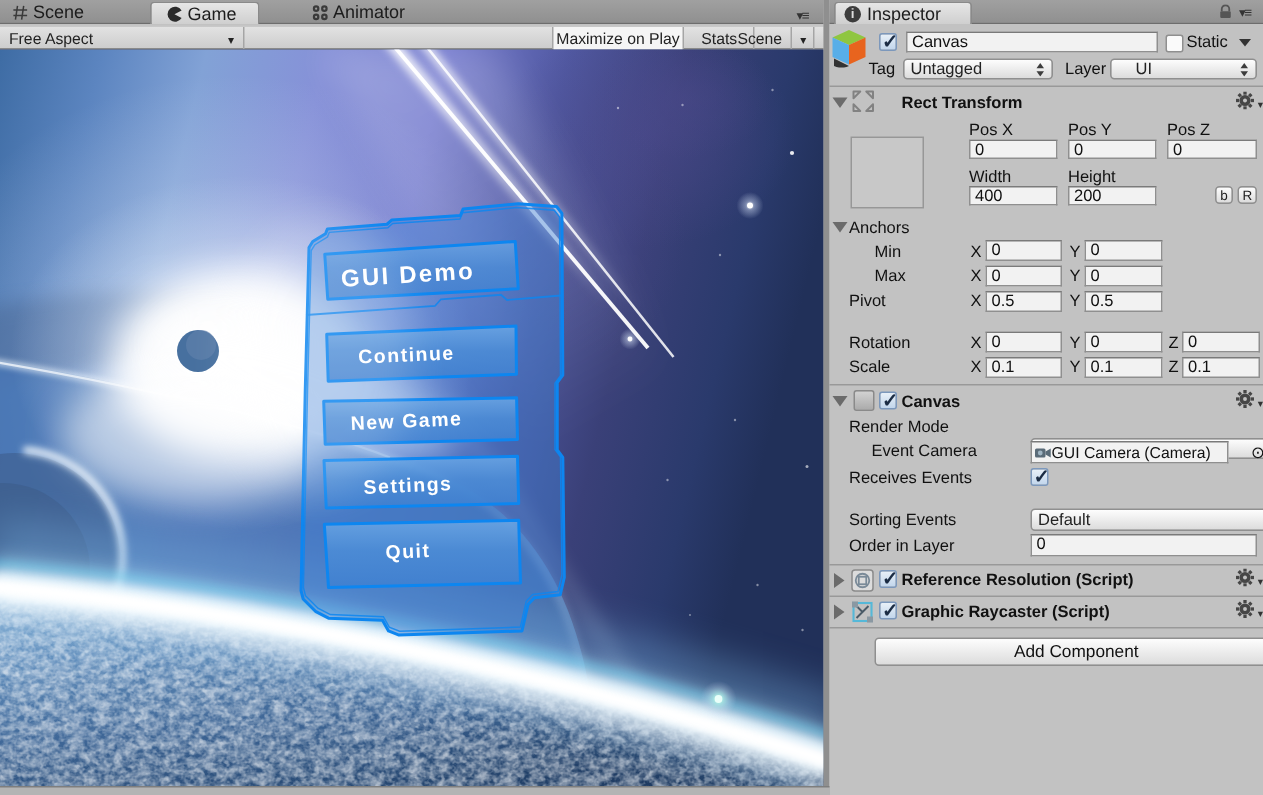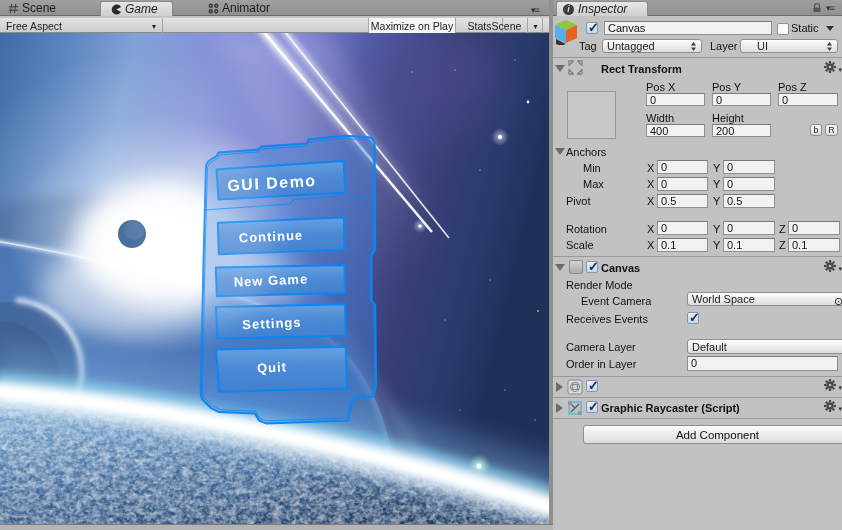--- a/index.html
+++ b/index.html
@@ -7,21 +7,21 @@
 body { font-family:"Liberation Sans", sans-serif; font-size:11px; color:#111; background:#c2c2c2; position:relative; }
 
 
 #gametabs { position:absolute; left:0; top:0; width:549px; height:16px;
   background:linear-gradient(#a0a0a0,#909090); border-bottom:1px solid #6d6d6d; }
 #insptabs { position:absolute; left:553px; top:0; width:289px; height:16px;
   background:linear-gradient(#a0a0a0,#909090); border-bottom:1px solid #6d6d6d; }
 .tab { position:absolute; top:0; height:16px; font-size:12px; color:#1c1c1c;
   display:flex; align-items:center; }
 .tab.active { background:linear-gradient(#e6e6e6,#cfcfcf); border-radius:3px 3px 0 0;
-  border:1px solid #8a8a8a; border-bottom:none; top:1px; height:15px;font-style:italic; }
+  border:1px solid #8a8a8a; border-bottom:none; top:1px; height:15px; }
 .ticon { margin-right:3px; display:inline-block; }
 #vdivider { position:absolute; left:549px; top:0; width:4px; height:530px; background:#8f8f8f; }
 .tabmenu { position:absolute; top:3px; font-size:9px; color:#333; letter-spacing:-1px; }
 
 
 #gametoolbar { position:absolute; left:0; top:17px; width:549px; height:16px;
   background:linear-gradient(#e2e2e2,#cdcdcd); border-bottom:1px solid #8a8a8a; border-top:1px solid #c8c8c8;}
 .tbtn { position:absolute; top:0; height:16px; display:flex; align-items:center; justify-content:center;
   font-size:10.5px; color:#222; border-right:1px solid #a5a5a5; white-space:nowrap; }
 
@@ -407,44 +407,50 @@
         <circle cx="6" cy="6" r="1.3" fill="#c2c2c2"></circle>
       </svg><span style="position:absolute;right:-6px;bottom:-1px;font-size:7px;color:#333;">▾</span></div>
 
   <div class="lbl" style="left:13px; top:263px;">Render Mode</div>
   <div class="drop" style="left:134px; top:276px; width:178px; height:14px;">World Space<span class="arr"><svg width="7" height="9" viewBox="0 0 7 9">
           <path d="M3.5 0 L6 3.5 H1 Z" fill="#3c3c3c"></path>
           <path d="M3.5 9 L6 5.5 H1 Z" fill="#3c3c3c"></path>
         </svg></span></div>
 
   <div class="lbl" style="left:28px; top:279px;">Event Camera</div>
+  <div class="field" style="left:134px; top:278px; width:132px; height:15px; white-space:nowrap; overflow:hidden; font-size:10.5px; padding:0 1px 0 2px; line-height:14px;"><svg width="11" height="9" viewBox="0 0 11 9" style="vertical-align:-1px;">
+        <rect x="0" y="2" width="7" height="6" rx="1" fill="#5a6b78"></rect>
+        <polygon points="7,4 10.5,2 10.5,8 7,6" fill="#5a6b78"></polygon>
+        <circle cx="3.5" cy="5" r="1.6" fill="#9fb4c2"></circle>
+      </svg>GUI Camera (Camera)</div>
   <div class="lbl" style="left:281px; top:279px;">⊙</div>
 
   <div class="lbl" style="left:13px; top:297px;">Receives Events</div>
   <div class="chk on" style="left:134px; top:296px;"></div>
 
-  <div class="lbl" style="left:13px; top:325px;">Camera Layer</div>
+  <div class="lbl" style="left:13px; top:325px;">Sorting Events</div>
   <div class="drop" style="left:134px; top:323px; width:166px; height:15px;">Default<span class="arr"><svg width="7" height="9" viewBox="0 0 7 9">
           <path d="M3.5 0 L6 3.5 H1 Z" fill="#3c3c3c"></path>
           <path d="M3.5 9 L6 5.5 H1 Z" fill="#3c3c3c"></path>
         </svg></span></div>
   <div class="lbl" style="left:13px; top:342px;">Order in Layer</div>
   <div class="field" style="left:134px; top:340px; width:151px; height:15px;">0</div>
 
   <div class="sep" style="top:360px;"></div>
 
   <div class="tri right" style="left:3px; top:366px;"></div>
   <div class="abs" style="left:14px; top:363px; width:16px; height:16px;">
     <svg width="16" height="16" viewBox="0 0 16 16">
         <rect x="1" y="1" width="14" height="14" rx="2" fill="#dcdcdc" stroke="#8a8a8a"></rect>
         <circle cx="8" cy="8" r="4.5" fill="none" stroke="#7a8a98" stroke-width="1.2"></circle>
         <rect x="5.5" y="5.5" width="5" height="5" fill="none" stroke="#7a8a98" stroke-width="1.2"></rect>
       </svg>
   </div>
   <div class="chk on" style="left:33px; top:364px;"></div>
+  <div class="lbl bold" style="left:48px; top:365px;">Reference Resolution (Script)</div>
   <div class="gear" style="left:271px; top:363px; width:12px; height:12px;"><svg width="12" height="12" viewBox="0 0 12 12">
         <g fill="#464646">
           <circle cx="6" cy="6" r="3.7"></circle>
           <rect x="4.9" y="0" width="2.2" height="2.1" transform="rotate(0 6 6)"></rect>
           <rect x="4.9" y="0" width="2.2" height="2.1" transform="rotate(45 6 6)"></rect>
           <rect x="4.9" y="0" width="2.2" height="2.1" transform="rotate(90 6 6)"></rect>
           <rect x="4.9" y="0" width="2.2" height="2.1" transform="rotate(135 6 6)"></rect>
           <rect x="4.9" y="0" width="2.2" height="2.1" transform="rotate(180 6 6)"></rect>
           <rect x="4.9" y="0" width="2.2" height="2.1" transform="rotate(225 6 6)"></rect>
           <rect x="4.9" y="0" width="2.2" height="2.1" transform="rotate(270 6 6)"></rect>

